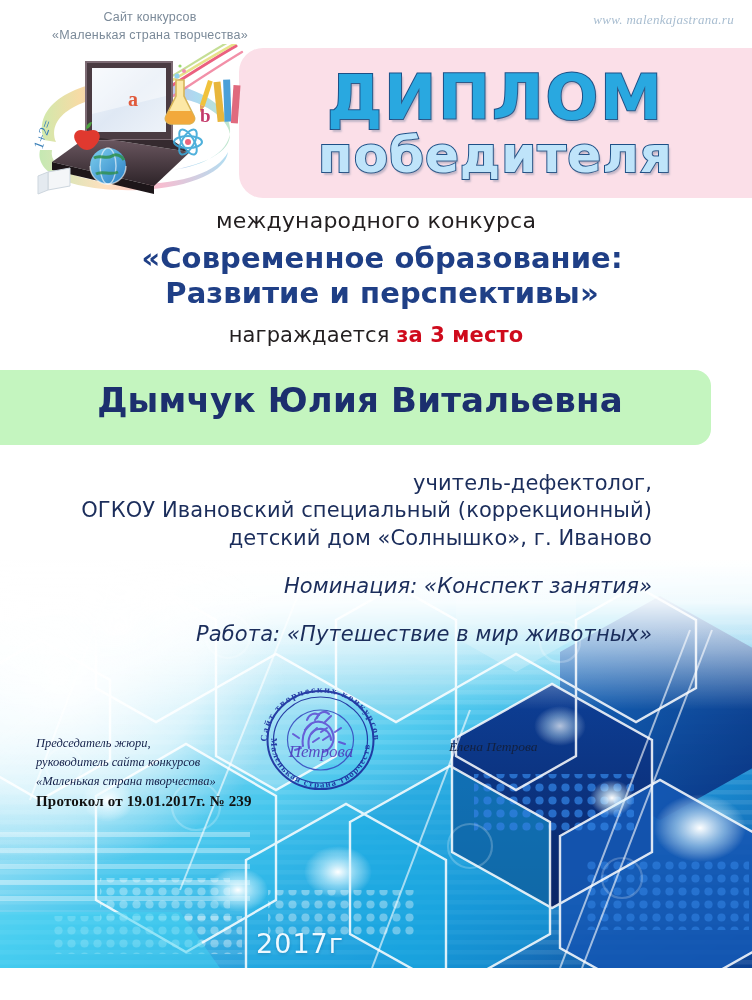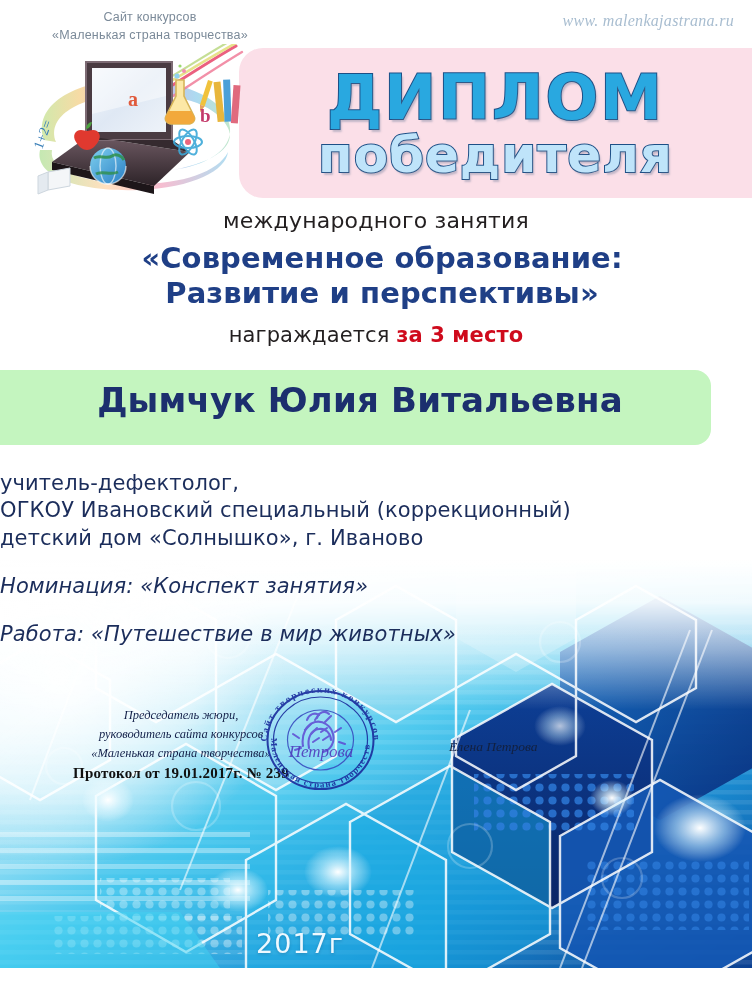--- a/index.html
+++ b/index.html
@@ -15,21 +15,21 @@
   .hdr-left{
     position:absolute;left:0;top:8px;width:300px;text-align:center;
     font-family:"Liberation Sans","DejaVu Sans",sans-serif;
     font-size:12.5px;color:#7b8a99;line-height:1.45;letter-spacing:.2px;
     z-index:14;
   }
   .hdr-left div{white-space:nowrap;}
   .hdr-url{
     position:absolute;right:18px;top:12px;
     font-family:"Liberation Serif","DejaVu Serif",serif;
-    font-style:italic;font-size:16px;color:#a8bdd0;letter-spacing:.3px;
+    font-style:italic;font-size:13px;color:#a8bdd0;letter-spacing:.3px;
     z-index:14;
   }
 
   
   .logo{position:absolute;left:22px;top:44px;width:230px;height:160px;z-index:12;}
 
   
   .pink-banner{
     position:absolute;left:239px;top:48px;width:513px;height:150px;
     background:#fbdfe8;border-radius:24px 0 0 24px;z-index:8;
@@ -83,29 +83,29 @@
   .name-wrap{
     position:absolute;left:0;top:370px;width:720px;height:59px;z-index:13;
     display:flex;align-items:center;justify-content:center;
   }
   .name-txt{
     font-family:"DejaVu Sans","Liberation Sans",sans-serif;
     font-weight:bold;font-size:34px;color:#1c2f6e;letter-spacing:.2px;
   }
 
   
-  .desc{position:absolute;left:0;top:470px;width:652px;text-align:left;z-index:13;}
+  .desc{position:absolute;left:0;top:470px;width:652px;text-align:right;z-index:13;}
   .d-line{
     font-family:"DejaVu Sans","Liberation Sans",sans-serif;
     font-size:21px;color:#1b2d5b;line-height:1.30;letter-spacing:.1px;
   }
   .d-line.ital{font-style:italic;margin-top:21px;}
 
   
-  .sig{position:absolute;left:36px;top:706px;width:290px;text-align:center;z-index:16;}
+  .sig{position:absolute;left:36px;top:734px;width:290px;text-align:left;z-index:16;}
   .sig-l{
     font-family:"Liberation Serif","DejaVu Serif",serif;
     font-style:italic;font-size:12.5px;color:#14214a;line-height:1.5;white-space:nowrap;
   }
   .sig-proto{
     font-family:"Liberation Serif","DejaVu Serif",serif;
     font-weight:bold;font-size:15px;color:#111;margin-top:3px;white-space:nowrap;
     letter-spacing:.2px;
   }
   .sig-name{
@@ -380,21 +380,21 @@
     </svg>
   </div>
 
   <div class="pink-banner"></div>
   <div class="title-wrap">
     <div class="t-diplom">ДИПЛОМ</div>
     <div class="t-pobed">победителя</div>
   </div>
 
   <div class="mid">
-    <div class="m-sub">международного занятия</div>
+    <div class="m-sub">международного конкурса</div>
     <div class="m-comp">«Современное образование:</div>
     <div class="m-comp">Развитие и перспективы»</div>
     <div class="m-award"><span>награждается </span><b>за 3 место</b></div>
   </div>
 
   <div class="green-banner"></div>
   <div class="name-wrap">
     <div class="name-txt">Дымчук Юлия Витальевна</div>
   </div>
 

